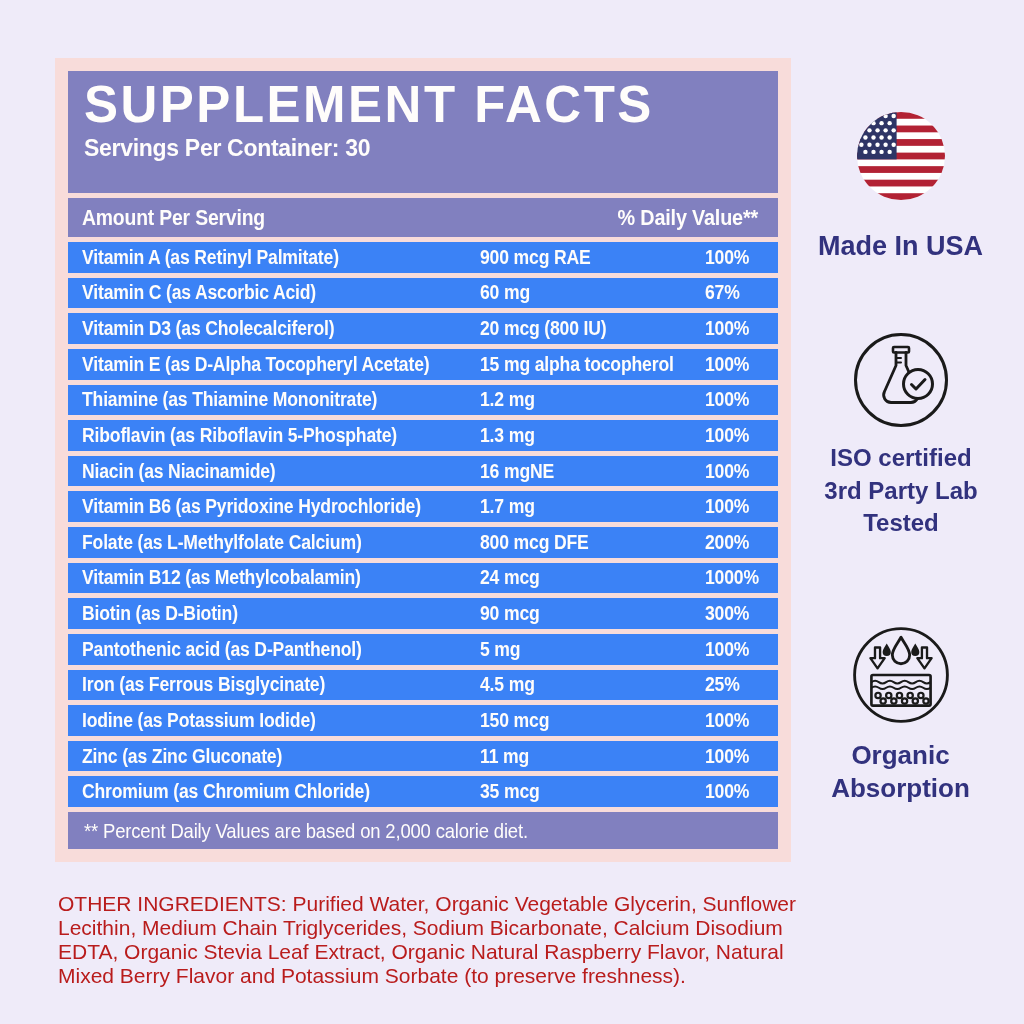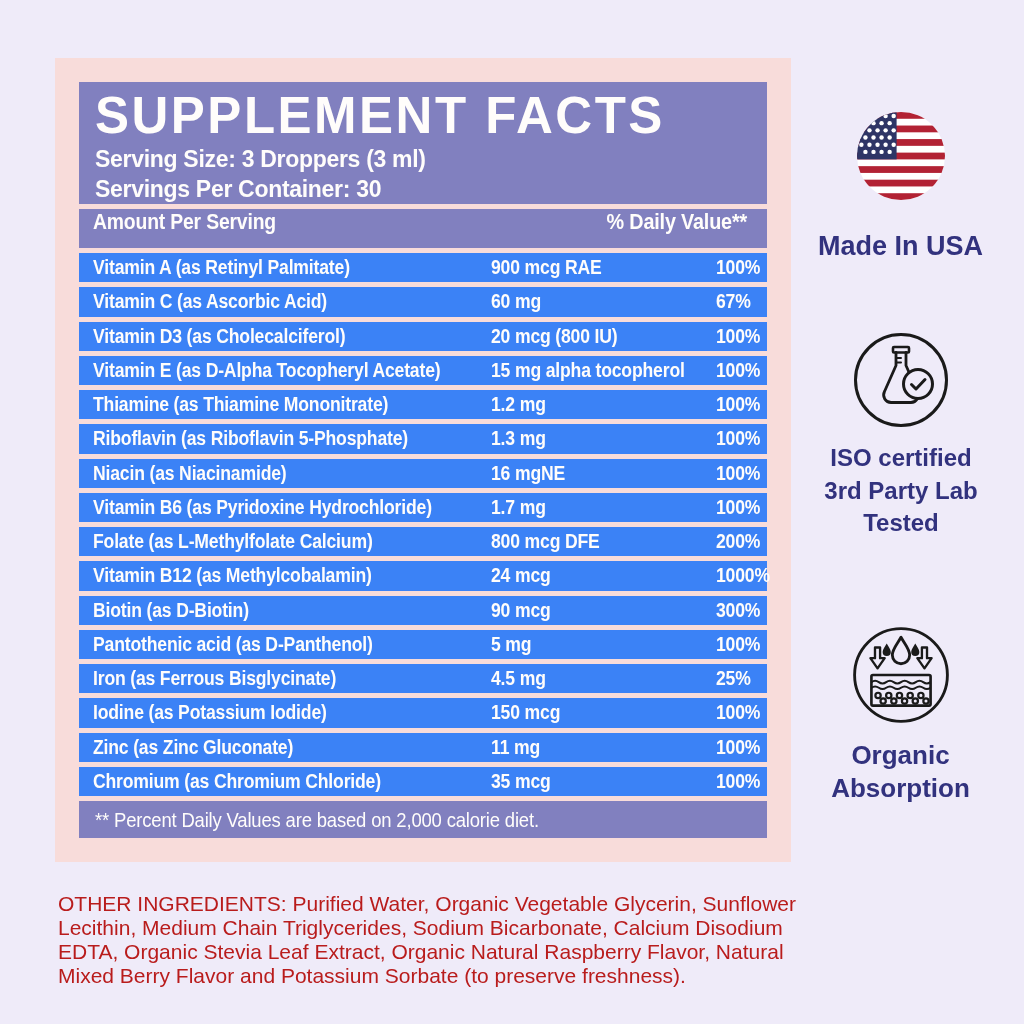--- a/index.html
+++ b/index.html
@@ -3,32 +3,32 @@
 <meta charset="utf-8">
 <style>
   html,body{margin:0;padding:0;background:#EFEBF9;}
   .stage{
     position:relative;width:1024px;height:1024px;background:#EFEBF9;overflow:hidden;
     font-family:"Liberation Sans","DejaVu Sans",sans-serif;
   }
   
   .panel{
     position:absolute;left:55px;top:58px;width:736px;height:804px;
-    background:#F8DCDA;box-sizing:border-box;padding:24px;
+    background:#F8DCDA;box-sizing:border-box;padding:13px;
     display:flex;flex-direction:column;gap:5px;
   }
   .block{background:#8180BF;color:#FFFDFB;box-sizing:border-box;}
   .head-block{height:122px;flex:0 0 auto;padding:6px 14px 0 16px;}
   .facts-title{
     font-size:51px;font-weight:bold;letter-spacing:2.5px;line-height:56px;
     white-space:nowrap;
   }
   .serving-line{font-size:23px;font-weight:bold;line-height:30px;letter-spacing:-0.3px;}
   .colhead{
-    height:39px;flex:0 0 auto;display:flex;align-items:flex-start;
+    height:39px;flex:0 0 auto;display:flex;align-items:center;
     justify-content:space-between;padding:0 20px 0 14px;
     font-size:22px;font-weight:bold;
   }
   .rows{display:flex;flex-direction:column;gap:5px;flex:1 1 auto;}
   .row{
     flex:1 1 auto;display:grid;grid-template-columns:398px 225px 1fr;
     align-items:center;padding-left:14px;background:#3b82f6;color:#FFFDFB;
     font-size:20px;font-weight:bold;
   }
   .cond{display:inline-block;transform:scaleX(0.88);transform-origin:left center;white-space:nowrap;letter-spacing:-0.2px;}
@@ -57,21 +57,20 @@
 </style>
 </head>
 <body>
 
 <div class="stage">
 
   <div class="panel">
 
     <div class="block head-block">
       <div class="facts-title">SUPPLEMENT FACTS</div>
-      <div class="serving-line">Serving Size: 3 Droppers (3 ml)</div>
       <div class="serving-line">Servings Per Container: 30</div>
     </div>
 
     <div class="block colhead">
       <span class="cond">Amount Per Serving</span>
       <span class="cond-r">% Daily Value**</span>
     </div>
 
     <div class="rows">
         <div class="row">

